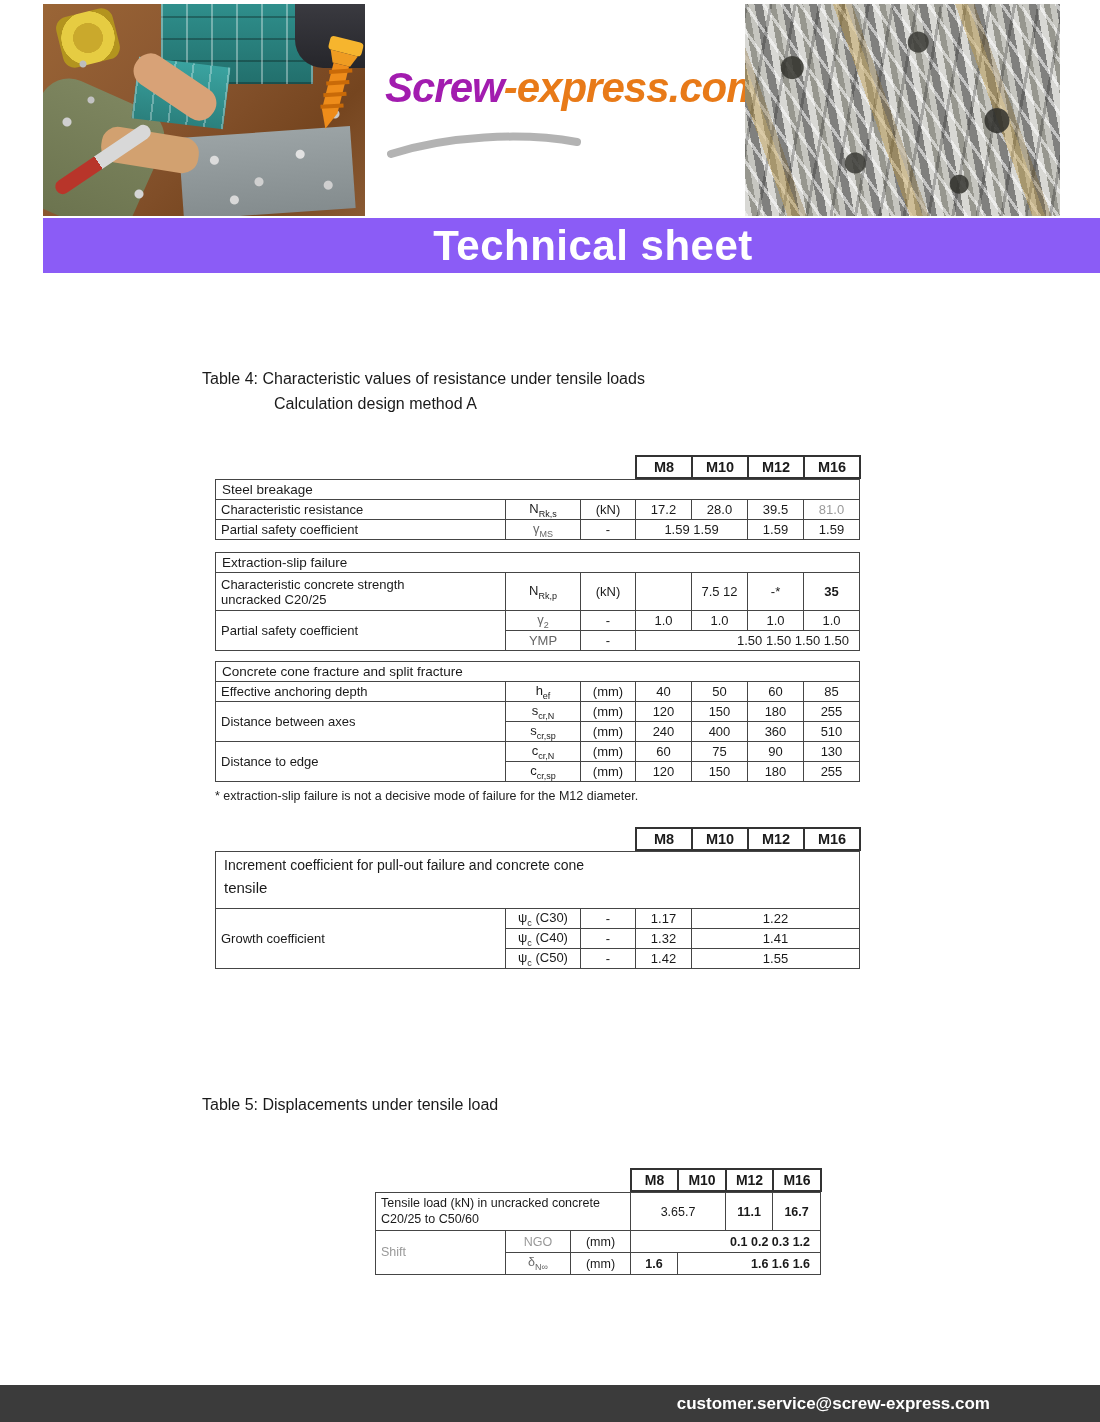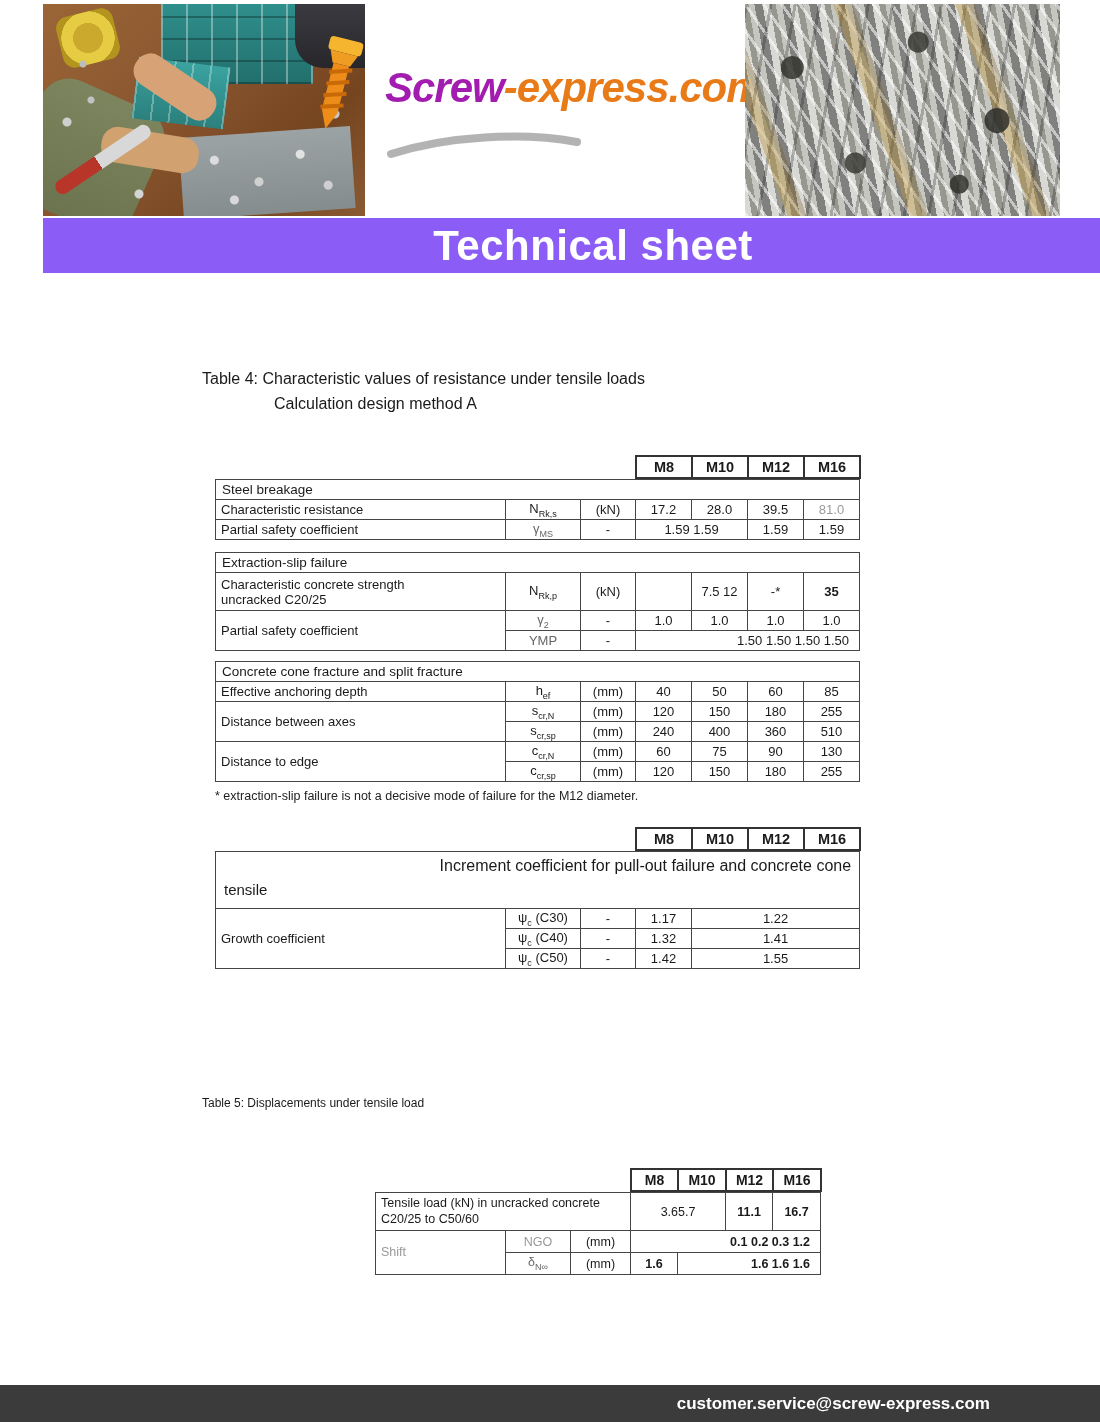--- a/index.html
+++ b/index.html
@@ -73,21 +73,21 @@
   .brand .b-orange { color:#e87a18; }
   .swoosh { position:absolute; left:344px; top:126px; }
 
   .banner { position:absolute; left:43px; top:218px; width:1100px; height:55px; background:#8b5cf6;
             color:#fff; text-align:center; font-weight:800; font-size:42px; line-height:55px;
             letter-spacing:.5px; }
 
   
   .t4-title { position:absolute; left:202px; top:370px; font-size:16px; line-height:1.1; }
   .t4-title .l2 { margin-left:72px; margin-top:7px; }
-  .t5-title { position:absolute; left:202px; top:1096px; font-size:12px; }
+  .t5-title { position:absolute; left:202px; top:1096px; font-size:16px; }
 
   
   .blockA { position:absolute; left:215px; top:455px; width:660px; }
   .blockB { position:absolute; left:215px; top:827px; width:660px; }
   .blockC { position:absolute; left:375px; top:1168px; width:460px; }
 
   table { border-collapse:collapse; table-layout:fixed; background:#fff; }
   .mhead { width:226px; margin-left:420px; }
   .mhead td { border:2px solid #333; width:56px; height:22px; text-align:center;
               font-weight:bold; font-size:14.5px; padding:0; }
@@ -108,21 +108,21 @@
   .vsmall { font-size:11.5px; }
   .right { text-align:right !important; padding-right:10px !important; }
   .symsmall { font-size:10px; color:#666; }
   tr.dot td { border-top-style:dotted; }
   .tall td { height:38px; }
   .mt12 { margin-top:12px; }
   .mt10 { margin-top:10px; }
   .footnote { margin-top:7px; font-size:12.5px; color:#222; }
 
   .noterow td { height:57px; vertical-align:top; padding:5px 8px; white-space:normal; }
-  .note1 { font-size:16px;text-align:right; }
+  .note1 { font-size:14px; }
   .note2 { font-size:15px; margin-top:6px; }
 
   .mhead5 { width:190px; margin-left:255px; }
   .mhead5 td { border:2px solid #333; height:22px; text-align:center; font-weight:bold;
                font-size:14px; padding:0; }
   .m5a{width:47px}.m5b{width:48px}
   .tbl5 { width:445px; }
   .tbl5 td { border:1px solid #454545; padding:0 5px; font-size:12.5px; height:22px;
              overflow:hidden; white-space:nowrap; }
   .t5c1{width:130px}.t5c2{width:65px}.t5c3{width:60px}.t5v1{width:47px}.t5v2{width:48px}

